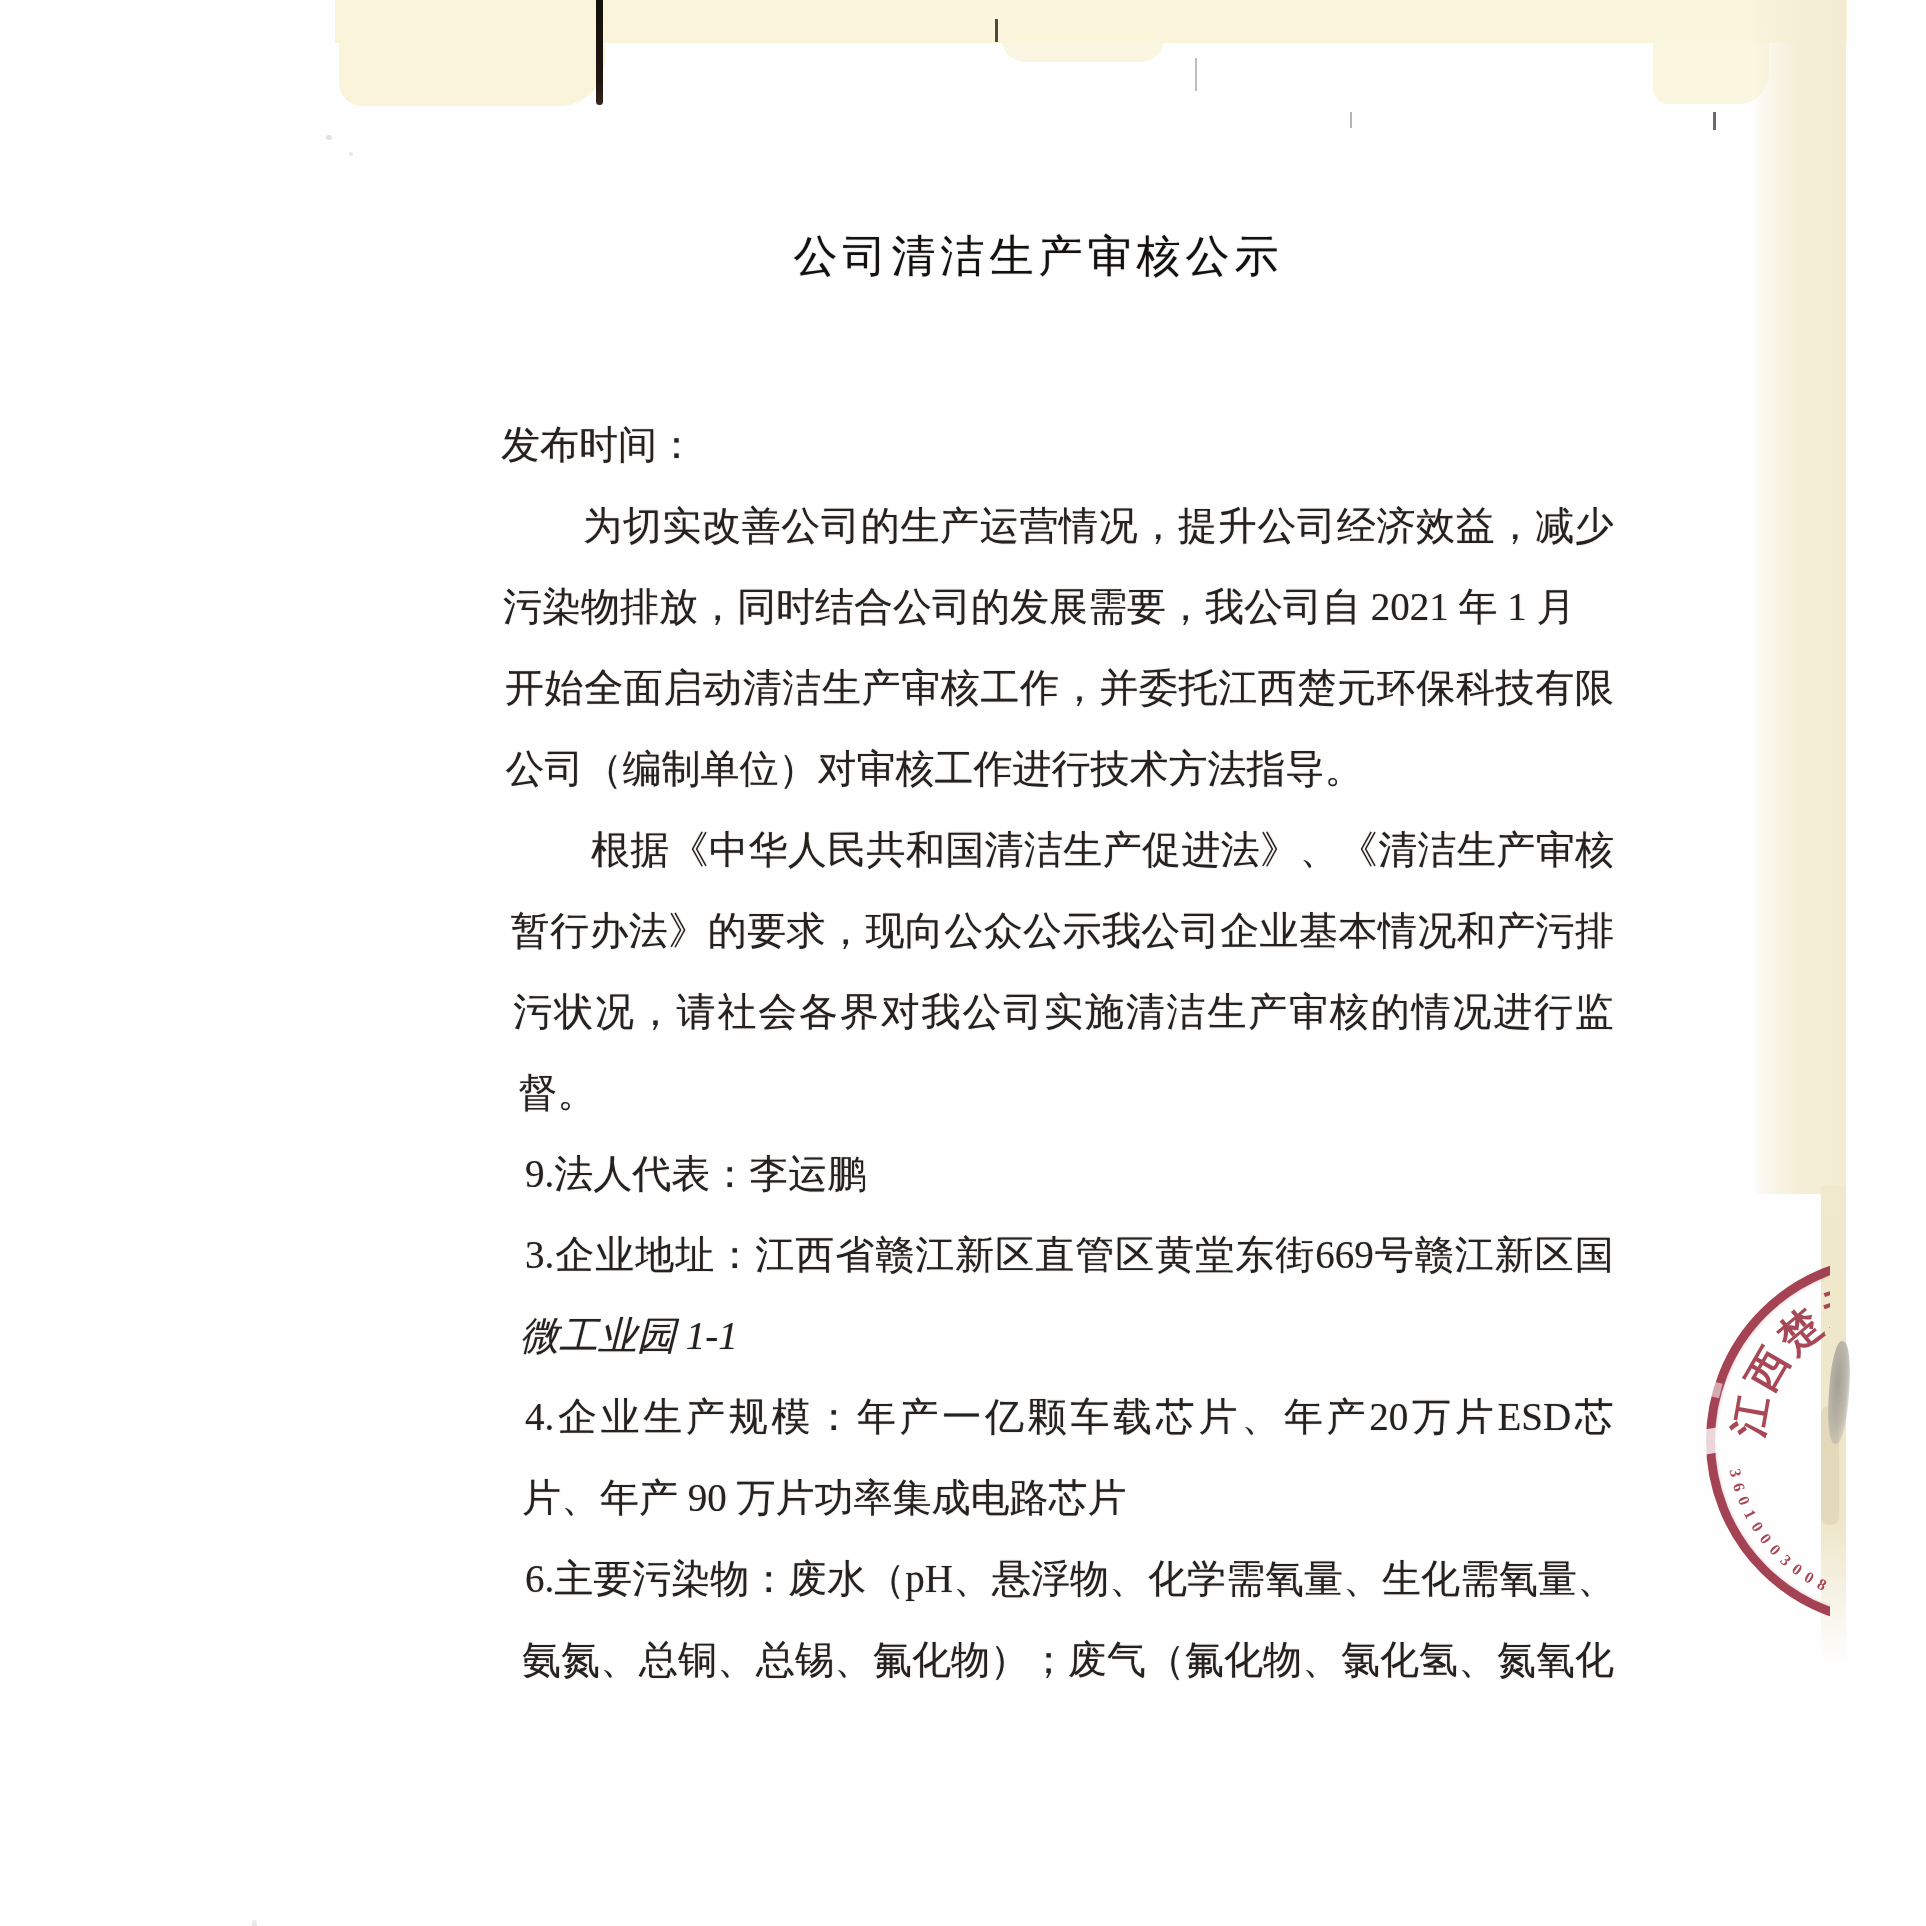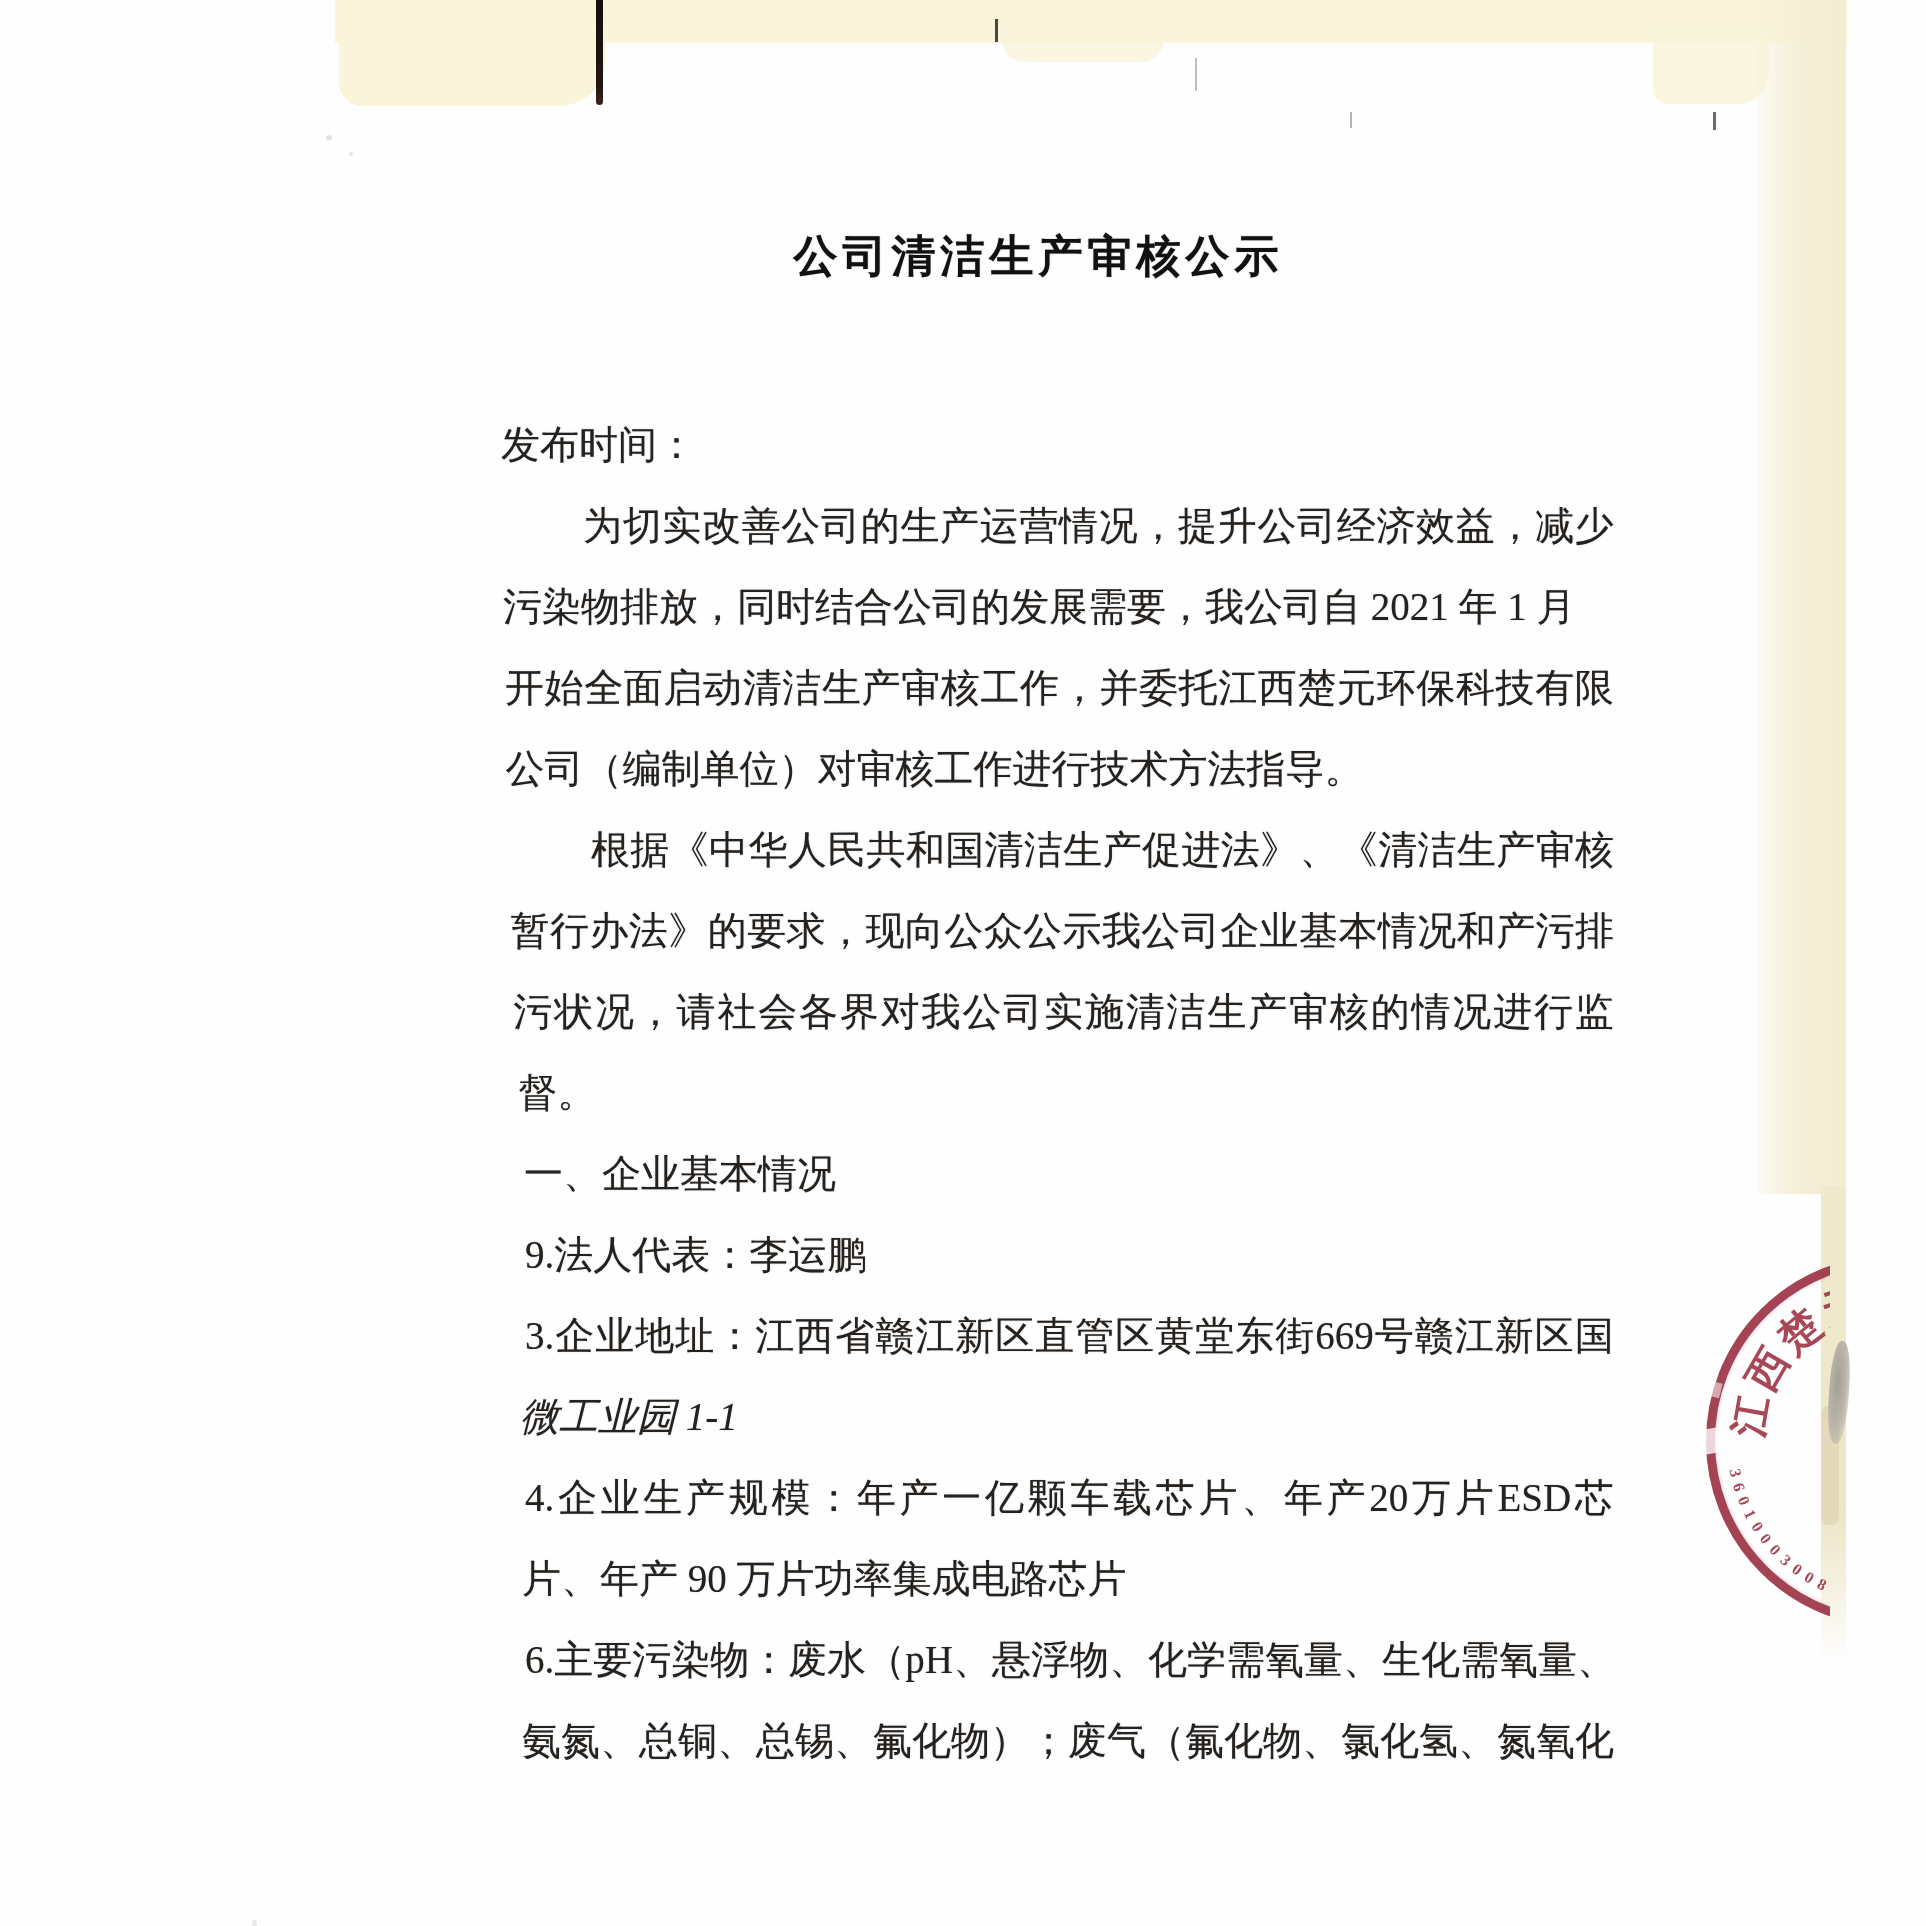--- a/index.html
+++ b/index.html
@@ -26,21 +26,21 @@
   .speck{position:absolute;border-radius:50%;background:#8d8a84;}
   .speck-1{left:326px;top:135px;width:6.2px;height:5.4px;opacity:.25;}
   .speck-2{left:349px;top:152px;width:3.9px;height:3.9px;opacity:.2;}
   .speck-3{left:252px;top:1920px;width:5.4px;height:10px;opacity:.18;}
   .gray-blob{position:absolute;left:1829px;top:1341px;width:20px;height:103px;border-radius:45%;
     background:radial-gradient(ellipse at 40% 40%, #97928a 0%, #b5b1a6 55%, rgba(181,177,166,0) 100%);
     transform:rotate(4deg);opacity:.85;}
 
   
   .title{position:absolute;left:501px;top:227px;width:1113px;margin:0;text-align:center;
-    font-size:44px;font-weight:700;letter-spacing:5px;color:#121110;
+    font-size:44px;font-weight:400;letter-spacing:5px;color:#121110;
     transform:translateX(-19px);text-shadow:0 0 1.2px rgba(20,16,12,.45);}
   .body-lines{position:absolute;left:501px;top:404px;width:1113px;color:#25211e;
     font-size:39px;text-shadow:0 0 1.2px rgba(30,25,20,.38);}
   .line{height:81px;line-height:81px;white-space:pre;text-align:left;box-sizing:border-box;}
   .line.justify{display:flex;justify-content:space-between;white-space:normal;}
 
   
   .seal-clip{position:absolute;left:1610px;top:1210px;width:220px;height:435px;overflow:hidden;}
   .seal{position:absolute;left:96px;top:45px;width:372px;height:372px;opacity:.93;}
   .seal-ring{position:absolute;left:0;top:0;right:0;bottom:0;border:9.2px solid #9d3547;border-radius:50%;
@@ -216,21 +216,20 @@
         <span>审</span>
         <span>核</span>
         <span>的</span>
         <span>情</span>
         <span>况</span>
         <span>进</span>
         <span>行</span>
         <span>监</span>
       </div>
       <div class="line" style="padding-left: 17.3px;">督。</div>
-      <div class="line" style="padding-left: 23px;">一、企业基本情况</div>
       <div class="line" style="padding-left: 24px;">9.法人代表：李运鹏</div>
       <div class="line justify" style="padding-left: 24px;">
         <span>3.</span>
         <span>企</span>
         <span>业</span>
         <span>地</span>
         <span>址</span>
         <span>：</span>
         <span>江</span>
         <span>西</span>

